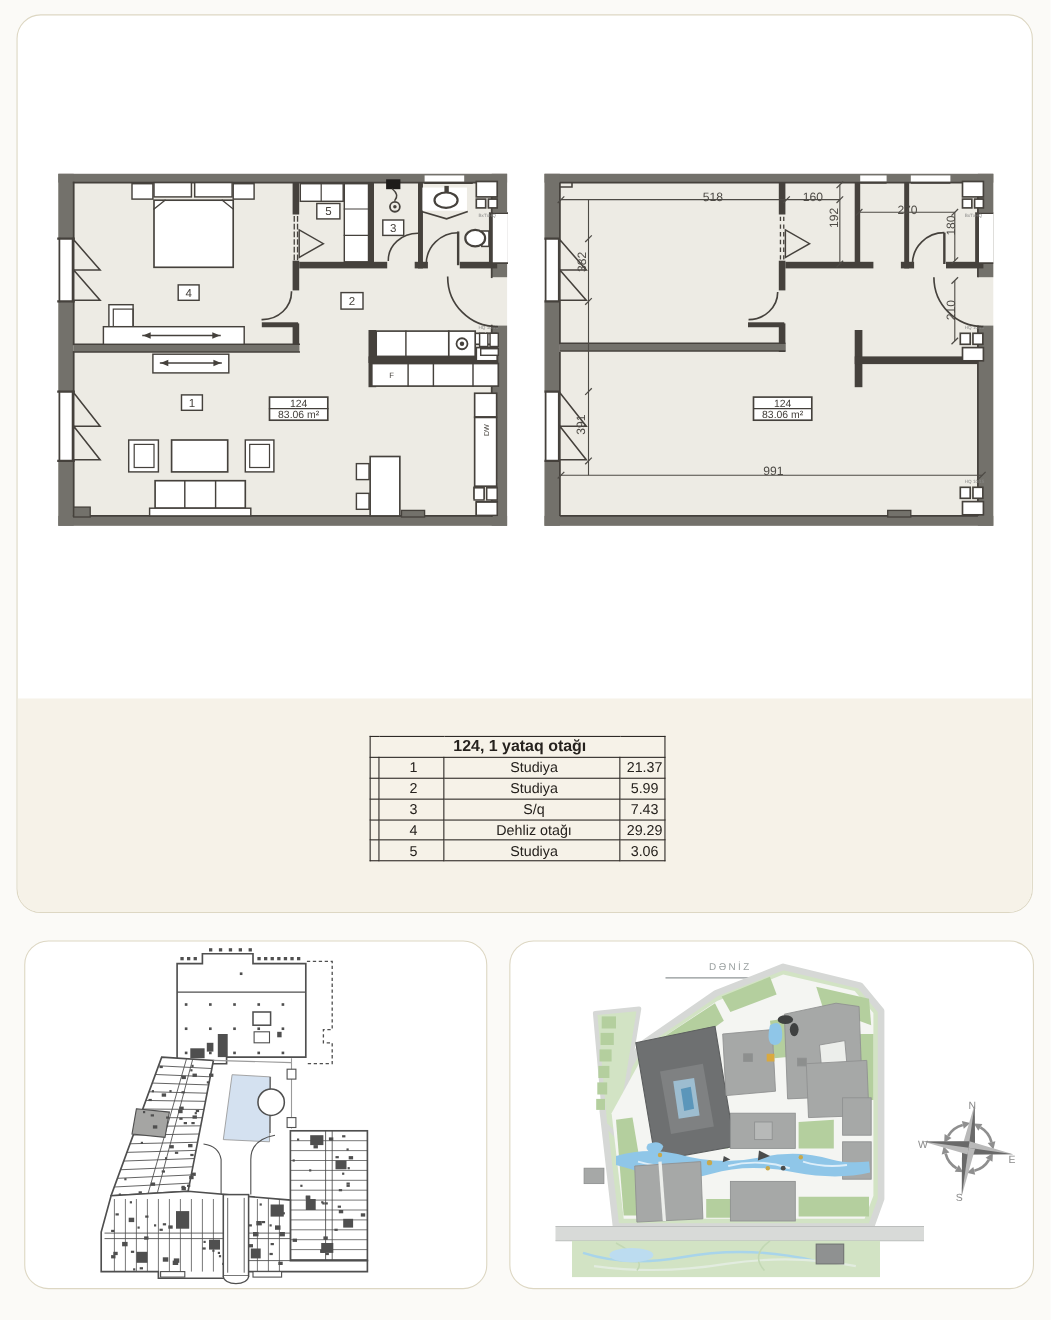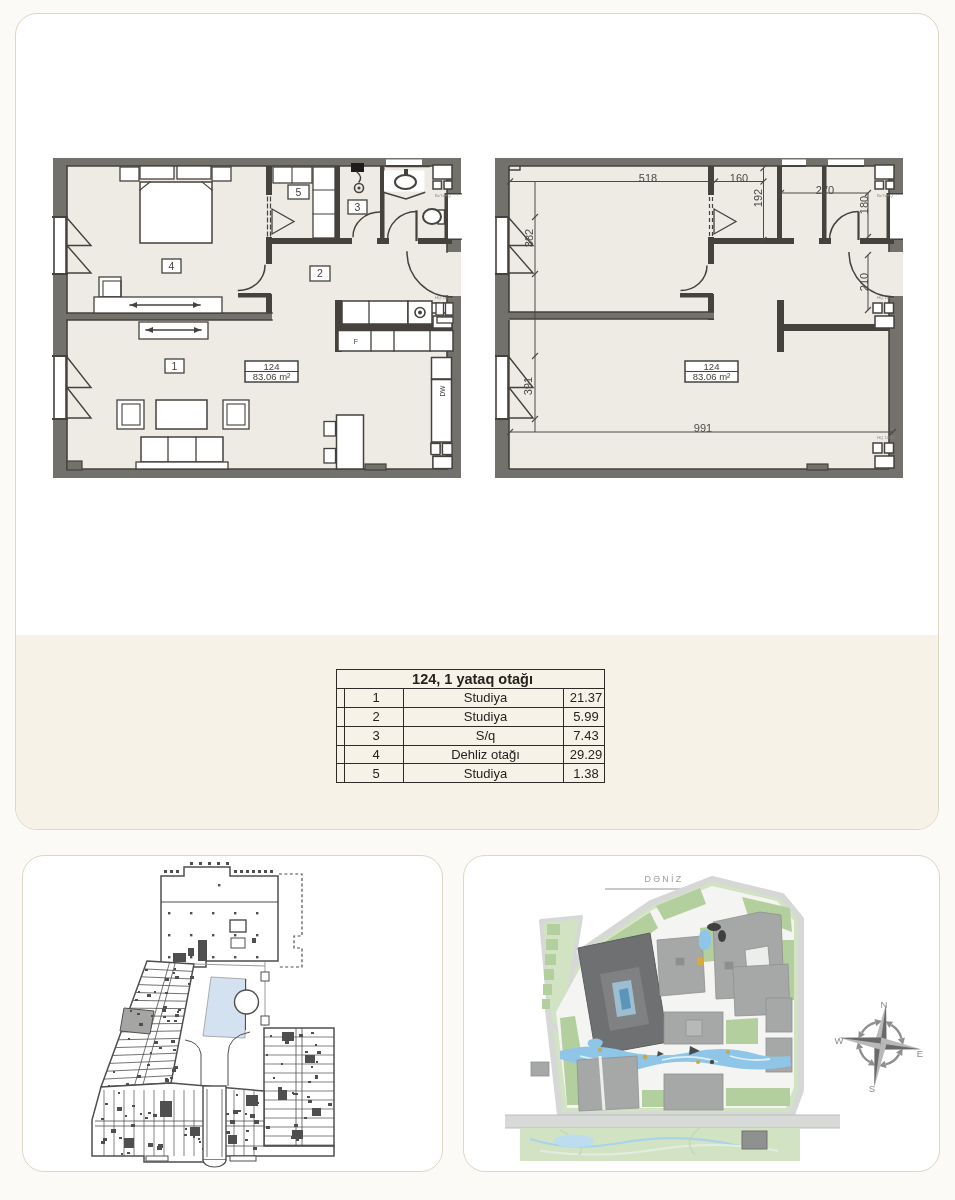--- a/index.html
+++ b/index.html
@@ -62,21 +62,21 @@
         <td></td>
         <td>4</td>
         <td>Dehliz otağı</td>
         <td>29.29</td>
       </tr>
 
   <tr>
         <td></td>
         <td>5</td>
         <td>Studiya</td>
-        <td>1.38</td>
+        <td>3.06</td>
       </tr>
 </tbody>
   </table>
 
 <svg width="955" height="1200" viewBox="0 0 955 1200">
 
 <g stroke-linecap="square">
 
 <rect x="53" y="158" width="408" height="320" fill="#edebe4"></rect>
 

